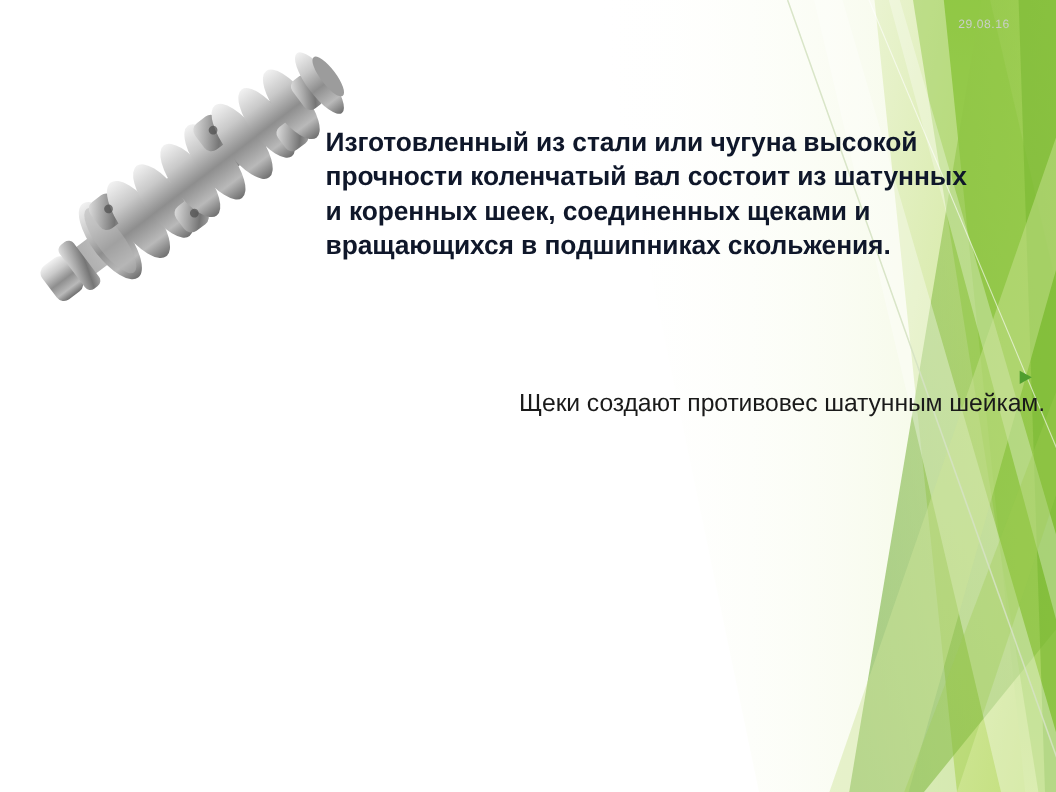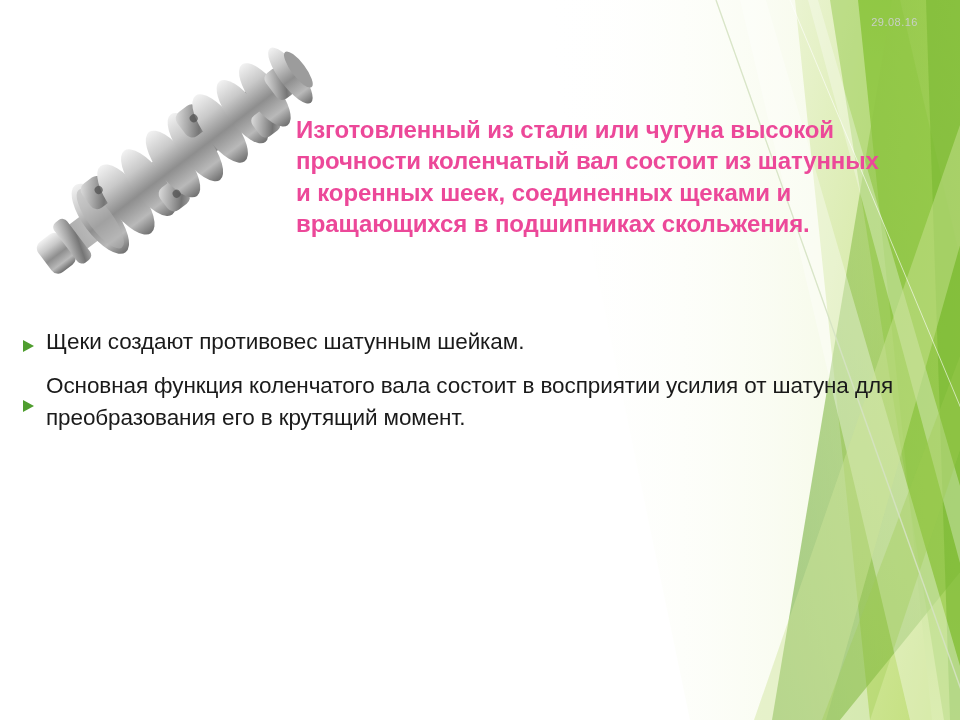--- a/index.html
+++ b/index.html
@@ -53,38 +53,39 @@
     width: 330px;
     height: 300px;
   }
 
   
   .red-block {
     position: absolute;
     left: 296px;
     top: 114px;
     width: 600px;
-    color: #ec4899;
+    color: #0f172a;
     font-size: 24px;
     font-weight: bold;
     line-height: 1.31;
     letter-spacing: -0.1px;
   }
 
   
   .bullets {
     position: absolute;
     left: 20px;
     top: 326px;
     width: 930px;
   }
   .bullet-row {
     display: flex;
-    align-items: center;
+    align-items: flex-end;
     margin-bottom: 12px;
+    flex-direction: column;
   }
   .bullet-marker {
     flex: 0 0 auto;
     width: 26px;
     padding-top: 9px;
     text-align: left;
   }
   .bullet-marker svg { display: block; }
   .bullet-text {
     flex: 1 1 auto;
@@ -212,25 +213,17 @@
 
     <div class="bullet-row">
       <span class="bullet-marker">
         <svg width="16" height="16" viewBox="0 0 16 16" xmlns="http://www.w3.org/2000/svg">
           <polygon points="3,2 14,8 3,14" fill="#4f9e2f"></polygon>
         </svg>
       </span>
       <span class="bullet-text">Щеки создают противовес шатунным шейкам.</span>
     </div>
 
-    <div class="bullet-row">
-      <span class="bullet-marker">
-        <svg width="16" height="16" viewBox="0 0 16 16" xmlns="http://www.w3.org/2000/svg">
-          <polygon points="3,2 14,8 3,14" fill="#4f9e2f"></polygon>
-        </svg>
-      </span>
-      <span class="bullet-text">Основная функция коленчатого вала состоит в восприятии усилия от шатуна для преобразования его в крутящий момент.</span>
-    </div>
 
 
   </div>
 
 </div>
 
 </body></html>

